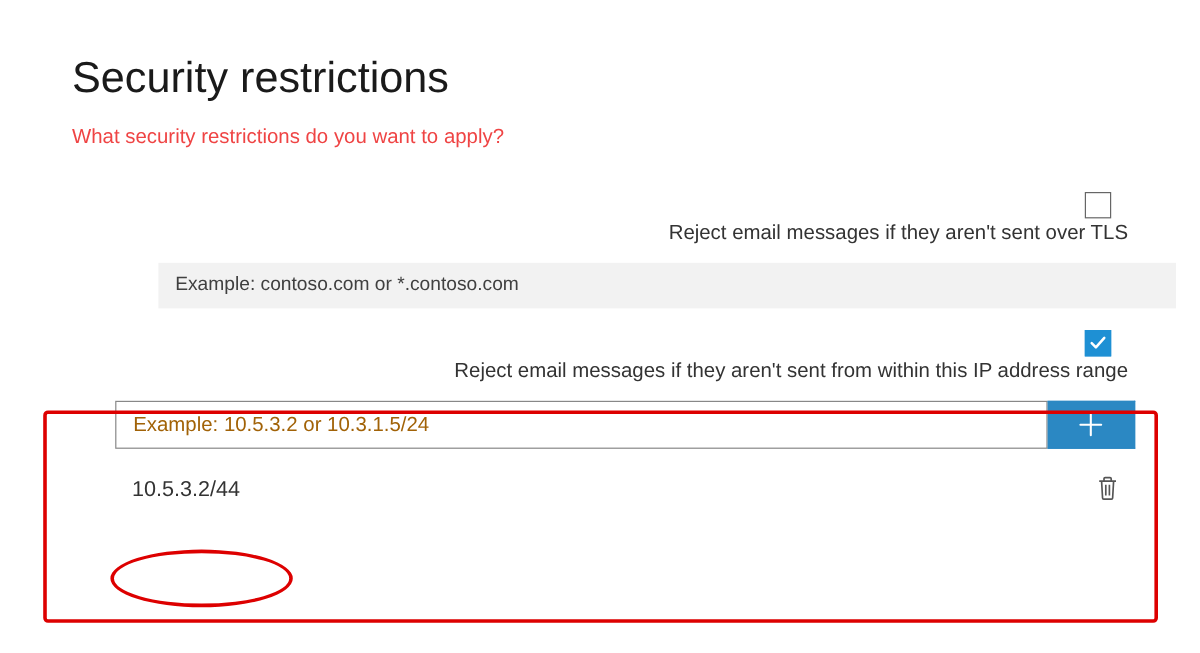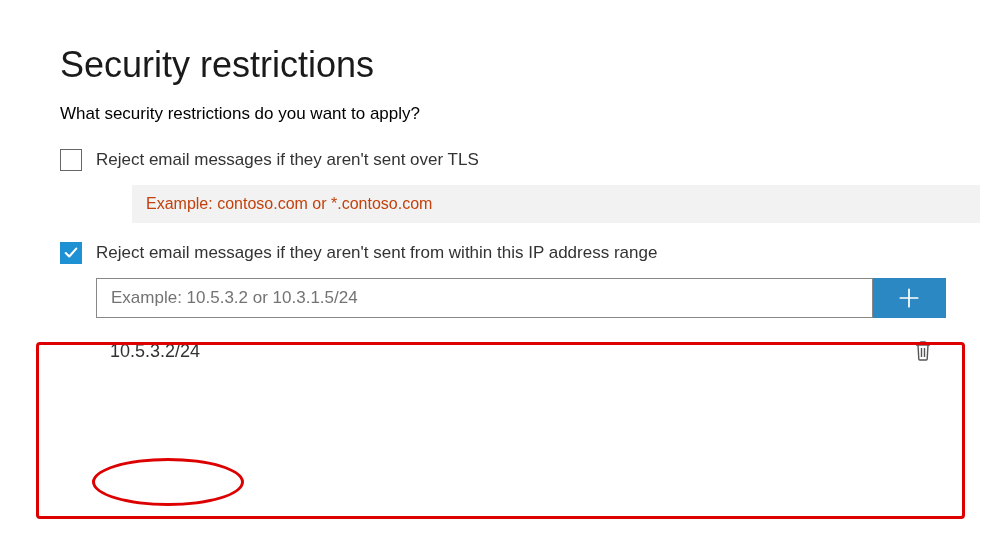--- a/index.html
+++ b/index.html
@@ -17,27 +17,28 @@
     box-sizing: border-box;
   }
   h1.title {
     font-size: 36px;
     font-weight: 400;
     margin: 16px 0 18px 0;
     color: #1a1a1a;
   }
   .subtitle {
     font-size: 17px;
-    color: #000000;
-    margin: 0 0 24px 0;
+    color: #ef4444;
+    margin: 0 0 36px 0;
   }
   .row {
     display: flex;
     align-items: flex-end;
     margin-bottom: 14px;
+    flex-direction: column;
   }
   .checkbox {
     width: 22px;
     height: 22px;
     border: 1px solid #666;
     flex: 0 0 auto;
     margin-right: 14px;
     display: flex;
     align-items: center;
     justify-content: center;
@@ -61,39 +62,39 @@
   }
   .indent1 {
     margin-left: 36px;
   }
   .indent2 {
     margin-left: 72px;
   }
   .placeholder-box {
     background: #f2f2f2;
     font-size: 16px;
-    color: #c2410c;
+    color: #404040;
     padding: 10px 14px;
     margin-top: 6px;
     margin-bottom: 18px;
     border: none;
     width: 100%;
     box-sizing: border-box;
   }
   .ip-input-row {
     display: flex;
     align-items: stretch;
     margin-top: 10px;
   }
   .ip-input {
     flex: 1;
     border: 1px solid #888;
     padding: 9px 14px;
     font-size: 17px;
-    color: #737373;
+    color: #a16207;
     box-sizing: border-box;
   }
   .add-btn {
     width: 72px;
     background: #2b88c3;
     display: flex;
     align-items: center;
     justify-content: center;
     border: 1px solid #2b88c3;
     border-left: none;
@@ -170,21 +171,21 @@
     <div class="ip-input-row">
       <div class="ip-input">Example: 10.5.3.2 or 10.3.1.5/24</div>
       <div class="add-btn">
         <svg width="26" height="26" viewBox="0 0 24 24">
           <path d="M12 4 V20 M4 12 H20" stroke="#fff" stroke-width="1.6" fill="none" stroke-linecap="round"></path>
         </svg>
       </div>
     </div>
 
     <div class="ip-entry-row">
-      <span class="ip-entry-text">10.5.3.2/24</span>
+      <span class="ip-entry-text">10.5.3.2/44</span>
       <div class="trash-btn">
         <svg width="20" height="22" viewBox="0 0 20 22">
           <path d="M3 5 H17" stroke="#555" stroke-width="1.4" fill="none"></path>
           <path d="M7 5 V3 A1 1 0 0 1 8 2 H12 A1 1 0 0 1 13 3 V5" stroke="#555" stroke-width="1.4" fill="none"></path>
           <path d="M5 5 L5.8 19 A1 1 0 0 0 6.8 20 H13.2 A1 1 0 0 0 14.2 19 L15 5" stroke="#555" stroke-width="1.4" fill="none"></path>
           <path d="M8.5 8 V17 M11.5 8 V17" stroke="#555" stroke-width="1.4" fill="none"></path>
         </svg>
       </div>
     </div>
   </div>

